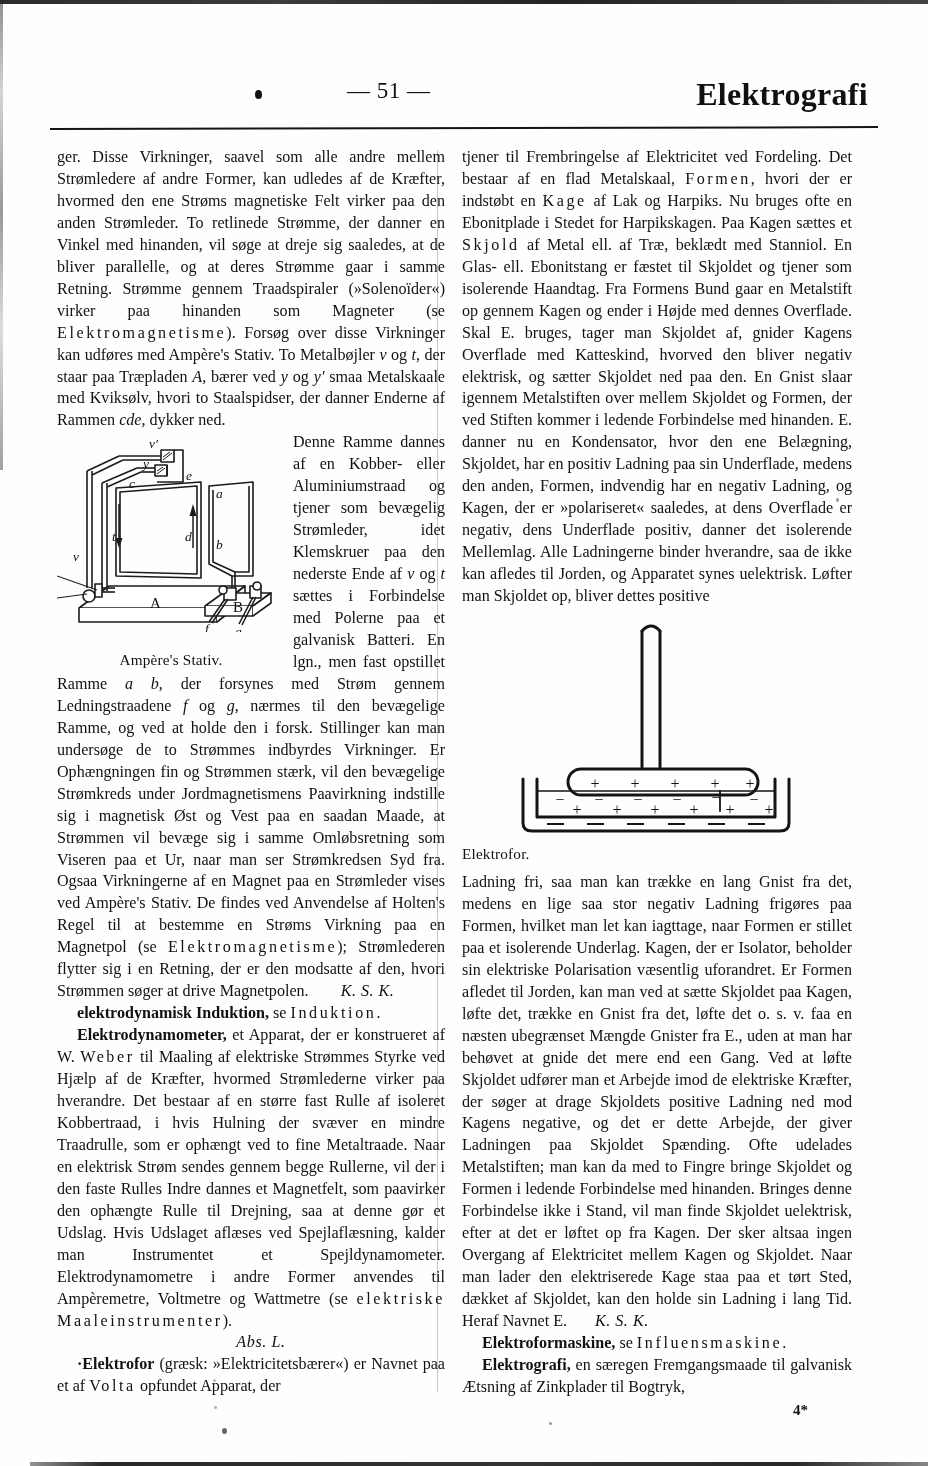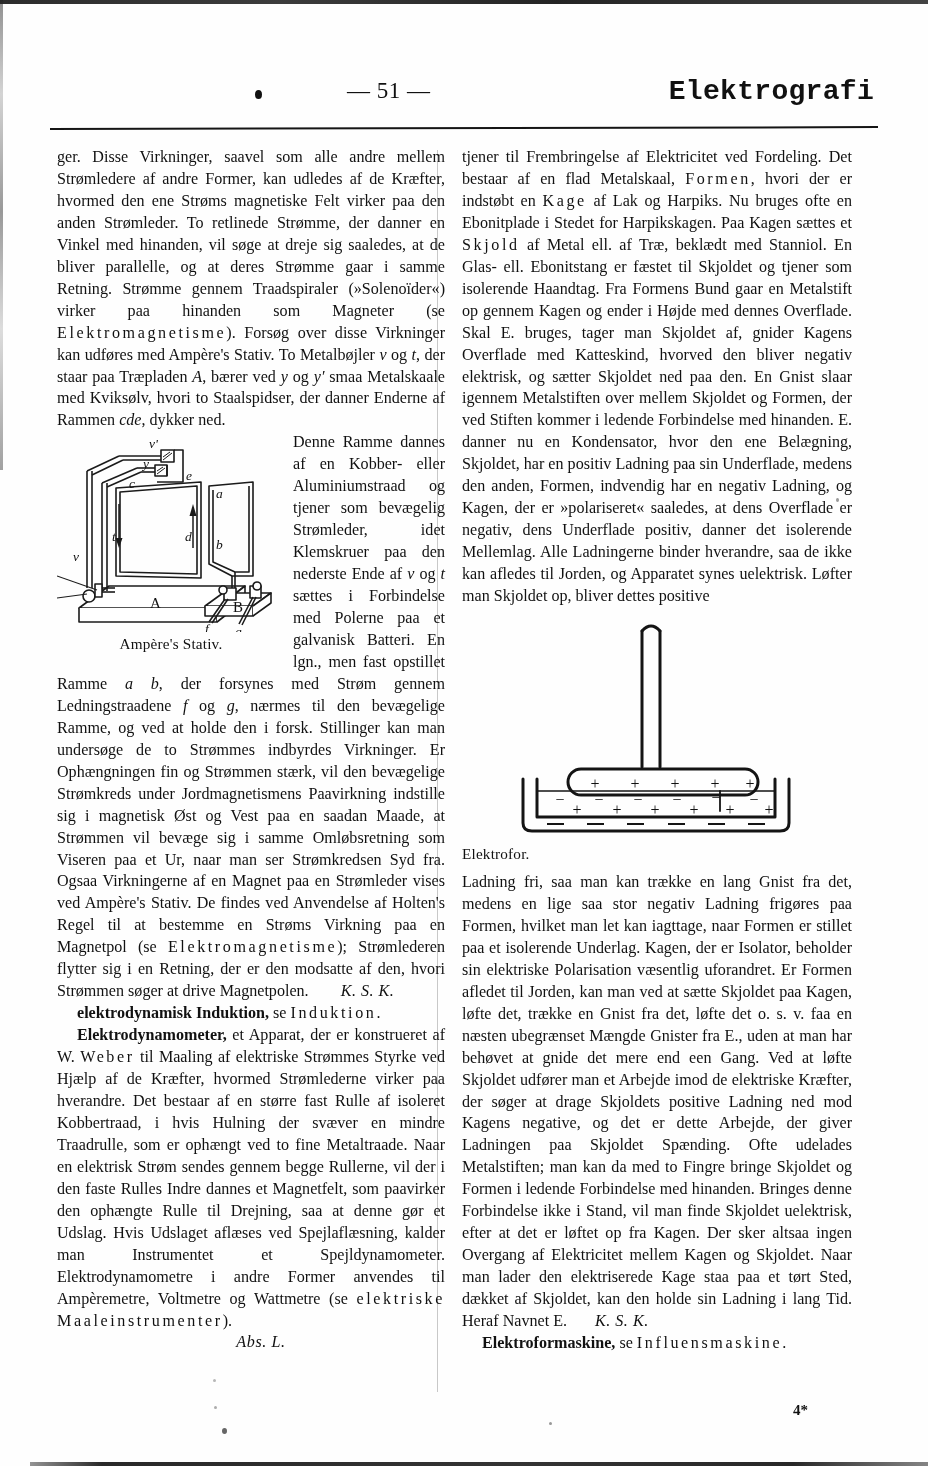--- a/index.html
+++ b/index.html
@@ -55,27 +55,26 @@
   .head-folio {
     position: absolute;
     left: 295px;
     top: 0;
     font-size: 23px;
     letter-spacing: .5px;
     white-space: nowrap;
   }
   .head-title {
     position: absolute;
-    right: 2px;
+    right: 8px;
     top: -2px;
-    font-size: 28px;
+    font-size: 32px;
     font-weight: bold;
     letter-spacing: .3px;
     white-space: nowrap;
-    font-family: Liberation Mono, monospace;
   }
   .head-rule {
     position: absolute;
     top: 128px;
     left: 50px;
     width: 828px;
     height: 2px;
     background: #151515;
     transform: rotate(-0.13deg);
     transform-origin: left center;
@@ -149,21 +148,21 @@
     height: 215px;
     margin: 5px 8px 0 0;
     position: relative;
     shape-outside: inset(0);
   }
   .fig-ampere svg { display: block; }
   .fig-caption {
     font-size: 15.2px;
     text-align: center;
     letter-spacing: .2px;
-    margin-top: 1px;
+    margin-top: 17px;
   }
 
   
   .fig-elektrofor {
     margin: 12px 0 6px 0;
     width: 390px;
   }
   .fig-elektrofor svg { display: block; margin: 0 auto; }
   .fig2-caption {
     font-size: 15.2px;
@@ -298,20 +297,21 @@
       </svg>
       <div class="fig-caption">Ampère's Stativ.</div>
     </div>
 
     <p class="flush"><span>Denne Ramme dannes af en Kobber- eller Aluminiumstraad og tjener som bevægelig Strømleder, idet Klemskruer paa den nederste Ende af </span><span class="it">v</span><span> og </span><span class="it">t</span><span> sættes i Forbindelse med Polerne paa et galvanisk Batteri. En lgn., men fast opstillet Ramme </span><span class="it">a b</span><span>, der forsynes med Strøm gennem Ledningstraadene </span><span class="it">f</span><span> og </span><span class="it">g</span><span>, nærmes til den bevægelige Ramme, og ved at holde den i forsk. Stillinger kan man undersøge de to Strømmes indbyrdes Virkninger. Er Ophængningen fin og Strømmen stærk, vil den bevægelige Strømkreds under Jordmagnetismens Paavirkning indstille sig i magnetisk Øst og Vest paa en saadan Maade, at Strømmen vil bevæge sig i samme Omløbsretning som Viseren paa et Ur, naar man ser Strømkredsen Syd fra. Ogsaa Virkningerne af en Magnet paa en Strømleder vises ved Ampère's Stativ. De findes ved Anvendelse af Holten's Regel til at bestemme en Strøms Virkning paa en Magnetpol (se </span><span class="sp">Elektromagnetisme</span><span>); Strømlederen flytter sig i en Retning, der er den modsatte af den, hvori Strømmen søger at drive Magnetpolen. </span><span class="sig">K. S. K.</span></p>
 
     <p class="indent"><span class="hw">elektrodynamisk Induktion,</span><span> se </span><span class="sp">Induktion</span><span>.</span></p>
 
     <p class="indent"><span class="hw">Elektrodynamometer,</span><span> et Apparat, der er konstrueret af W. </span><span class="sp">Weber</span><span> til Maaling af elektriske Strømmes Styrke ved Hjælp af de Kræfter, hvormed Strømlederne virker paa hverandre. Det bestaar af en større fast Rulle af isoleret Kobbertraad, i hvis Hulning der svæver en mindre Traadrulle, som er ophængt ved to fine Metaltraade. Naar en elektrisk Strøm sendes gennem begge Rullerne, vil der i den faste Rulles Indre dannes et Magnetfelt, som paavirker den ophængte Rulle til Drejning, saa at denne gør et Udslag. Hvis Udslaget aflæses ved Spejlaflæsning, kalder man Instrumentet et Spejldynamometer. Elektrodynamometre i andre Former anvendes til Ampèremetre, Voltmetre og Wattmetre (se </span><span class="sp">elektriske Maaleinstrumenter</span><span>).</span><span class="right-sig">Abs. L.</span></p>
 
+    <p class="indent"><span class="hw">·Elektrofor</span><span> (græsk: »Elektricitetsbærer«) er Navnet paa et af </span><span class="sp">Volta</span><span> opfundet Apparat, der</span></p>
 
   </div>
 
   <div class="col col-right">
 
     <p class="flush"><span>tjener til Frembringelse af Elektricitet ved Fordeling. Det bestaar af en flad Metalskaal, </span><span class="sp">Formen</span><span>, hvori der er indstøbt en </span><span class="sp">Kage</span><span> af Lak og Harpiks. Nu bruges ofte en Ebonitplade i Stedet for Harpikskagen. Paa Kagen sættes et </span><span class="sp">Skjold</span><span> af Metal ell. af Træ, beklædt med Stanniol. En Glas- ell. Ebonitstang er fæstet til Skjoldet og tjener som isolerende Haandtag. Fra Formens Bund gaar en Metalstift op gennem Kagen og ender i Højde med dennes Overflade. Skal E. bruges, tager man Skjoldet af, gnider Kagens Overflade med Katteskind, hvorved den bliver negativ elektrisk, og sætter Skjoldet ned paa den. En Gnist slaar igennem Metalstiften over mellem Skjoldet og Formen, der ved Stiften kommer i ledende Forbindelse med hinanden. E. danner nu en Kondensator, hvor den ene Belægning, Skjoldet, har en positiv Ladning paa sin Underflade, medens den anden, Formen, indvendig har en negativ Ladning, og Kagen, der er »polariseret« saaledes, at dens Overflade er negativ, dens Underflade positiv, danner det isolerende Mellemlag. Alle Ladningerne binder hverandre, saa de ikke kan afledes til Jorden, og Apparatet synes uelektrisk. Løfter man Skjoldet op, bliver dettes positive</span></p>
 
     <div class="fig-elektrofor">
       <svg width="330" height="222" viewBox="0 0 330 222">
         <g fill="none" stroke="#141414" stroke-width="3" stroke-linejoin="round" stroke-linecap="round">
@@ -364,20 +364,21 @@
           <path d="M256,205 L273,205"></path>
         </g>
       </svg>
       <div class="fig2-caption">Elektrofor.</div>
     </div>
 
     <p class="flush"><span>Ladning fri, saa man kan trække en lang Gnist fra det, medens en lige saa stor negativ Ladning frigøres paa Formen, hvilket man let kan iagttage, naar Formen er stillet paa et isolerende Underlag. Kagen, der er Isolator, beholder sin elektriske Polarisation væsentlig uforandret. Er Formen afledet til Jorden, kan man ved at sætte Skjoldet paa Kagen, løfte det, trække en Gnist fra det, løfte det o. s. v. faa en næsten ubegrænset Mængde Gnister fra E., uden at man har behøvet at gnide det mere end een Gang. Ved at løfte Skjoldet udfører man et Arbejde imod de elektriske Kræfter, der søger at drage Skjoldets positive Ladning ned mod Kagens negative, og det er dette Arbejde, der giver Ladningen paa Skjoldet Spænding. Ofte udelades Metalstiften; man kan da med to Fingre bringe Skjoldet og Formen i ledende Forbindelse med hinanden. Bringes denne Forbindelse ikke i Stand, vil man finde Skjoldet uelektrisk, efter at det er løftet op fra Kagen. Der sker altsaa ingen Overgang af Elektricitet mellem Kagen og Skjoldet. Naar man lader den elektriserede Kage staa paa et tørt Sted, dækket af Skjoldet, kan den holde sin Ladning i lang Tid. Heraf Navnet E.</span><span class="sig">K. S. K.</span></p>
 
     <p class="indent"><span class="hw">Elektroformaskine,</span><span> se </span><span class="sp">Influensmaskine</span><span>.</span></p>
 
+    <p class="indent"><span class="hw">Elektrografi,</span><span> en særegen Fremgangsmaade til galvanisk Ætsning af Zinkplader til Bogtryk,</span></p>
 
   </div>
 
   <div class="signature">4*</div>
 
   <div class="speck" style="left:222px;top:1428px;width:5px;height:6px;"></div>
   <div class="speck" style="left:214px;top:1406px;width:3px;height:3px;opacity:.4;"></div>
   <div class="speck" style="left:549px;top:1422px;width:3px;height:3px;opacity:.5;"></div>
   <div class="speck" style="left:213px;top:1379px;width:3px;height:3px;opacity:.35;"></div>
   <div class="speck" style="left:836px;top:498px;width:3px;height:4px;opacity:.5;"></div>

